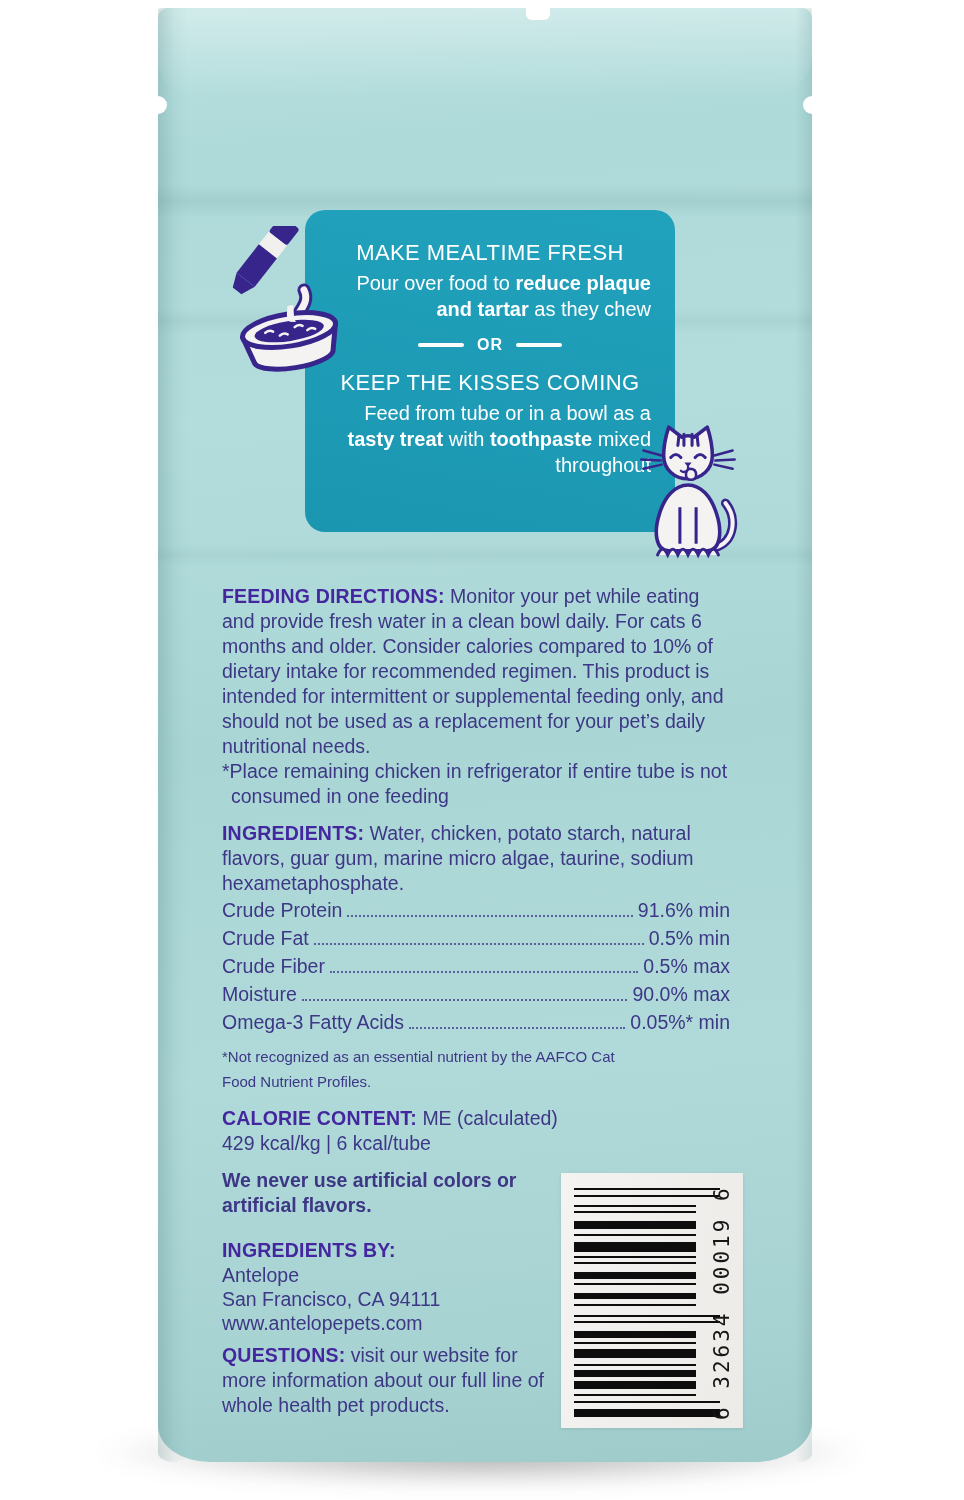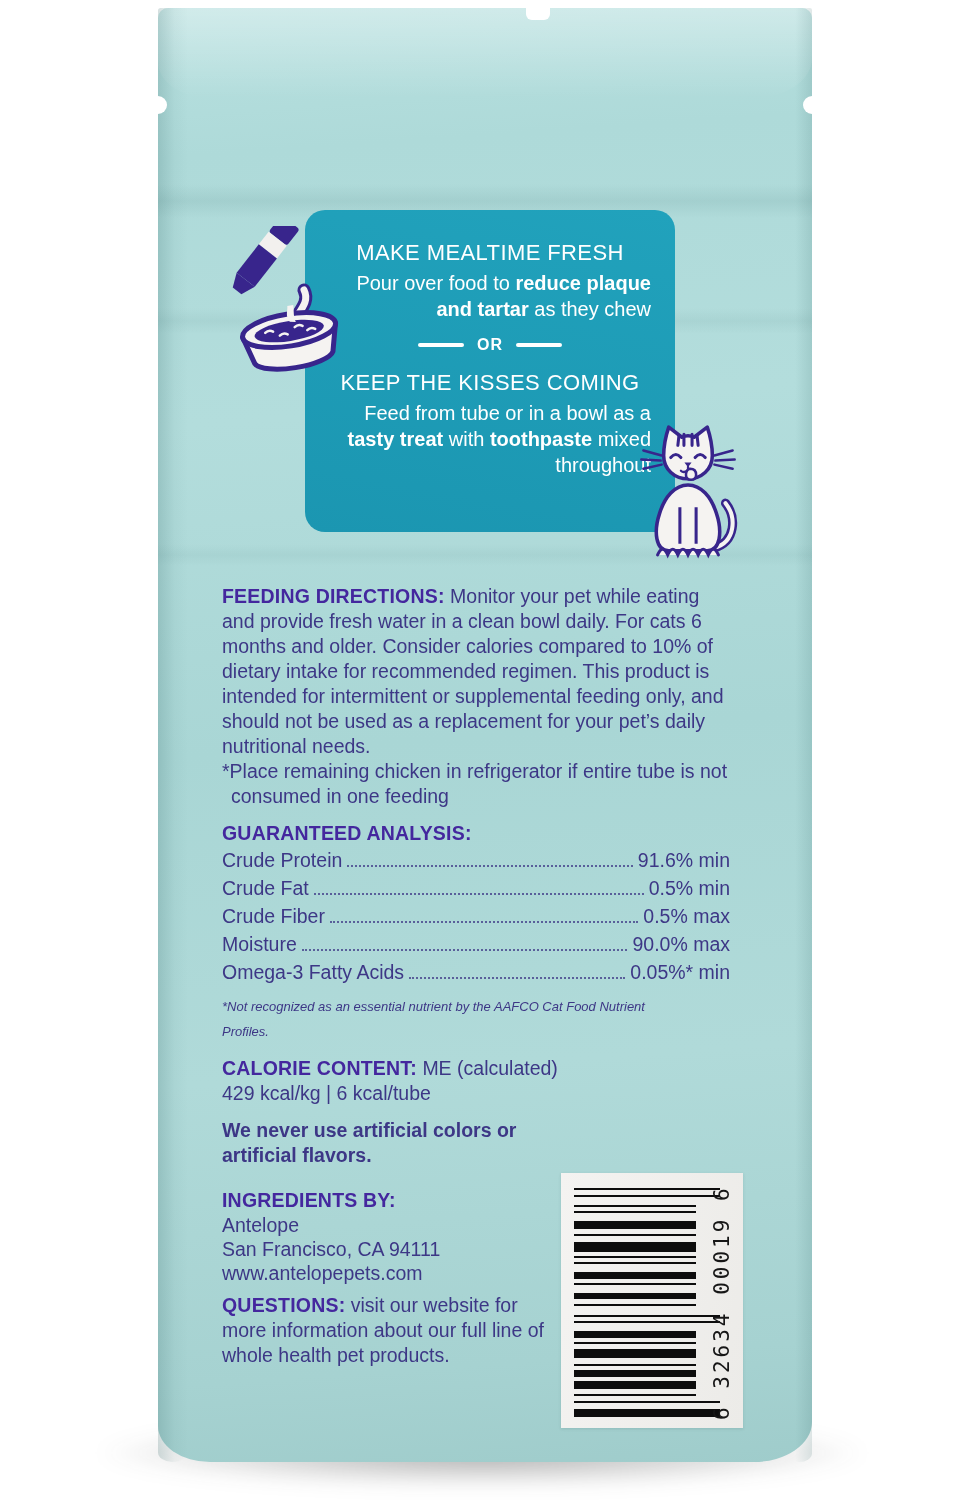--- a/index.html
+++ b/index.html
@@ -50,21 +50,21 @@
   .text-col{position:absolute;left:64px;top:576px;width:508px;
     color:#3d3786;font-size:19.5px;line-height:25px;}
   .h{font-weight:700;color:#44279e;letter-spacing:.2px;}
   .text-col p{margin:0;}
   .hang{text-indent:-9px;padding-left:9px;}
   .m12{margin-top:12px!important;} .m20{margin-top:20px!important;} .m6{margin-top:6px!important;} .m8{margin-top:8px!important;}
   .ga-rows{margin-top:2px;}
   .ga-row{display:flex;align-items:baseline;height:28px;}
   .ga-dots{flex:1;margin:0 5px 5px 5px;border-bottom:2px dotted rgba(61,55,134,.75);}
   .ga-val{white-space:nowrap;}
-  .note{font-style:italic;width:430px;font-size:13px;}
+  .note{width:430px;font-size:15px;}
   .claim{font-weight:700;width:345px;}
   .narrow{width:345px;}
   .dist-line{line-height:24px;}
 
   
   .barcode{position:absolute;left:403px;top:1165px;width:182px;height:255px;
     background:linear-gradient(100deg,#f4f3f1,#ecebe8);box-shadow:0 1px 3px rgba(40,80,80,.15);}
   .bars{position:absolute;left:13px;top:15px;}
   .bar{background:#0d0d0d;}
   .digits{position:absolute;left:146px;top:0;width:28px;height:100%;}
@@ -133,22 +133,25 @@
       <path d="M6 30 L24 35 M4 39 L23 40 M6 48 L24 44 M94 30 L76 35 M96 39 L77 40 M94 48 L76 44" stroke="#38258c" stroke-width="2.5" stroke-linecap="round"></path>
     </svg>
 
     <div class="text-col">
       <p>
         <span class="h">FEEDING DIRECTIONS:</span>
         <span>Monitor your pet while eating and provide fresh water in a clean bowl daily. For cats 6 months and older. Consider calories compared to 10% of dietary intake for recommended regimen. This product is intended for intermittent or supplemental feeding only, and should not be used as a replacement for your pet’s daily nutritional needs.</span>
       </p>
       <p class="hang">*Place remaining chicken in refrigerator if entire tube is not consumed in one feeding</p>
 
-
-      <p class="h m12">GUARANTEED ANALYSIS:</p>
+      <p class="m12">
+        <span class="h">INGREDIENTS:</span>
+        <span>Water, chicken, potato starch, natural flavors, guar gum, marine micro algae, taurine, sodium hexametaphosphate.</span>
+      </p>
+
       <div class="ga-rows">
         <div class="ga-row">
           <span class="ga-lbl">Crude Protein</span>
           <span class="ga-dots"></span>
           <span class="ga-val">91.6% min</span>
         </div>
         <div class="ga-row">
           <span class="ga-lbl">Crude Fat</span>
           <span class="ga-dots"></span>
           <span class="ga-val">0.5% min</span>

